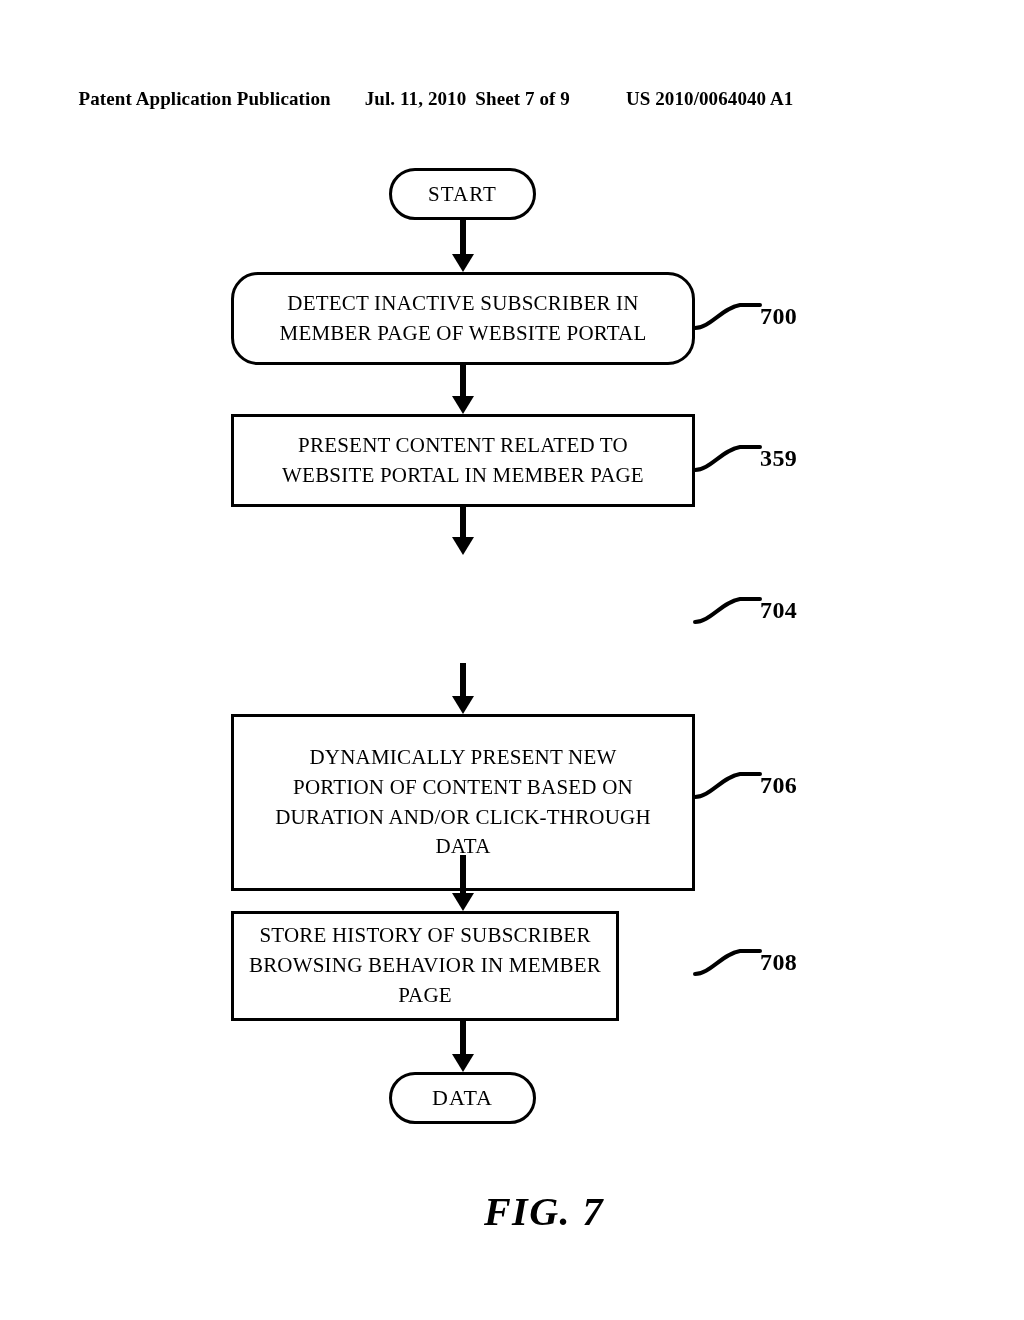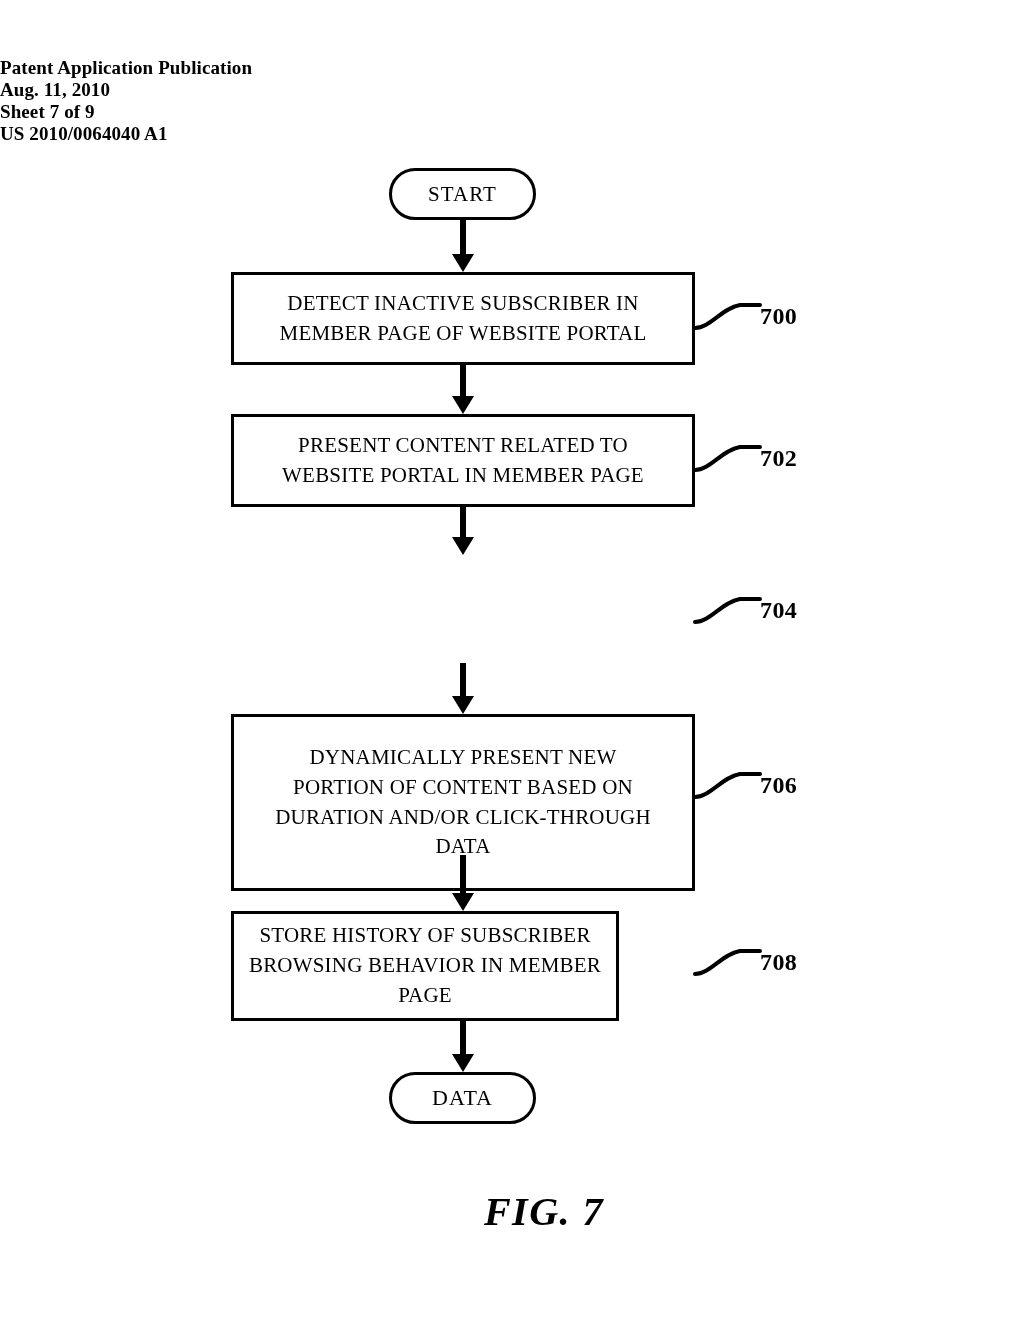--- a/index.html
+++ b/index.html
@@ -17,21 +17,21 @@
   }
 
   
   .page-header {
     position: absolute;
     top: 88px;
     left: 0;
     width: 872px;
     height: 26px;
     display: flex;
-    flex-direction: column;
+    flex-direction: row;
     align-items: baseline;
     justify-content: center;
     font-weight: bold;
     font-size: 19px;
     letter-spacing: 0.1px;
     white-space: nowrap;
   }
   .hdr-pub   { margin-right: 34px; }
   .hdr-date  { margin-right: 9px; }
   .hdr-sheet { margin-right: 56px; }
@@ -91,21 +91,21 @@
     text-align: center;
     padding: 4px 10px;
   }
   .process .node-text {
     font-size: 21px;
     line-height: 1.42;
     letter-spacing: 0.2px;
     white-space: pre-line;
   }
 
-  #box-700 { left: 231px; top: 272px; width: 464px; height: 93px; }
+  #box-700 { left: 231px; top: 272px; width: 464px; height: 93px; border-radius: 27px; }
   #box-702 { left: 231px; top: 414px; width: 464px; height: 93px; }
   #box-704 { left: 231px; top: 555px; width: 464px; height: 108px; }
   #box-706 { left: 231px; top: 714px; width: 464px; height: 177px; }
   #box-708 { left: 231px; top: 911px; width: 388px; height: 110px; }
 
   
   .connector {
     position: absolute;
     left: 460px;
     width: 6px;
@@ -173,21 +173,21 @@
     font-style: italic;
     letter-spacing: 1.5px;
     margin-left: 32px;
   }
 </style>
 </head>
 <body>
 
 <div class="page-header">
   <span class="hdr-pub">Patent Application Publication</span>
-  <span class="hdr-date">Aug. 11, 2010</span>
+  <span class="hdr-date">Jul. 11, 2010</span>
   <span class="hdr-sheet">Sheet 7 of 9</span>
   <span class="hdr-pat">US 2010/0064040 A1</span>
 </div>
 
 <div class="flowchart">
 
   <div class="terminator" id="node-start">
     <span class="node-text">START</span>
   </div>
 
@@ -213,21 +213,21 @@
   </div>
 
   <div class="process" id="box-702">
     <span class="node-text">PRESENT CONTENT RELATED TO
 WEBSITE PORTAL IN MEMBER PAGE</span>
   </div>
   <div class="ref" id="ref-702">
     <svg viewBox="0 0 66 54">
       <path d="M1 40 C 16 40, 28 20, 46 17 L 66 17" fill="none" stroke="#000" stroke-width="4" stroke-linecap="round"></path>
     </svg>
-    <span class="ref-num">702</span>
+    <span class="ref-num">359</span>
   </div>
 
   <div class="connector" id="arrow-702-704">
     <div class="shaft" style="height:30px;"></div>
     <div class="head"></div>
   </div>
 
   <div class="ref" id="ref-704">
     <svg viewBox="0 0 66 54">
       <path d="M1 40 C 16 40, 28 20, 46 17 L 66 17" fill="none" stroke="#000" stroke-width="4" stroke-linecap="round"></path>

